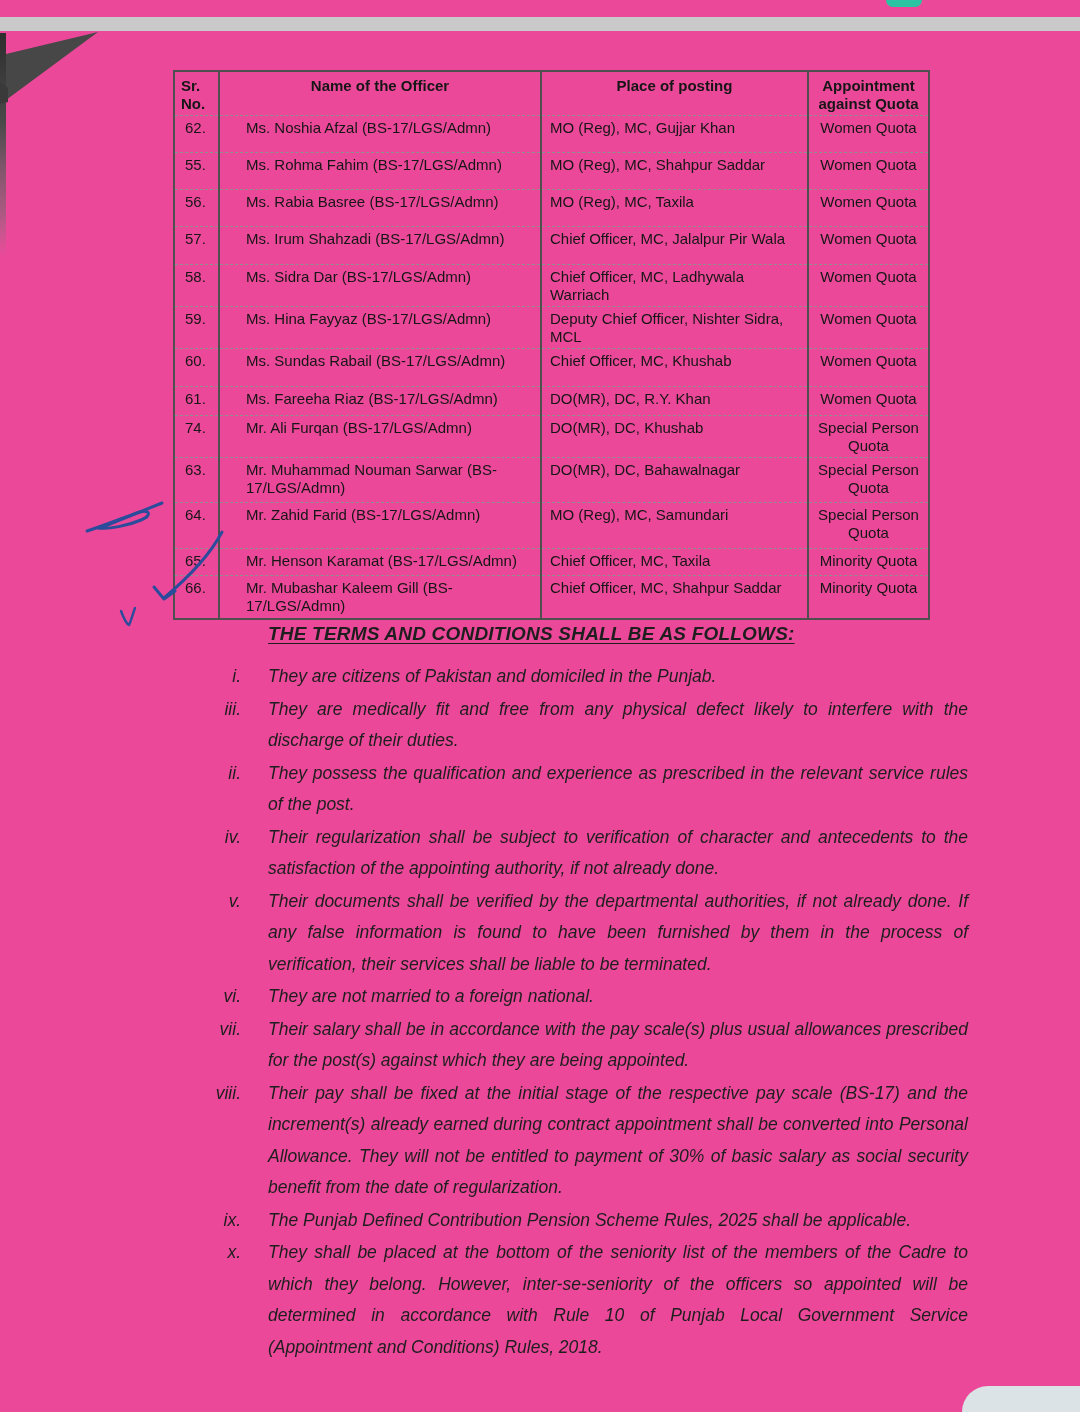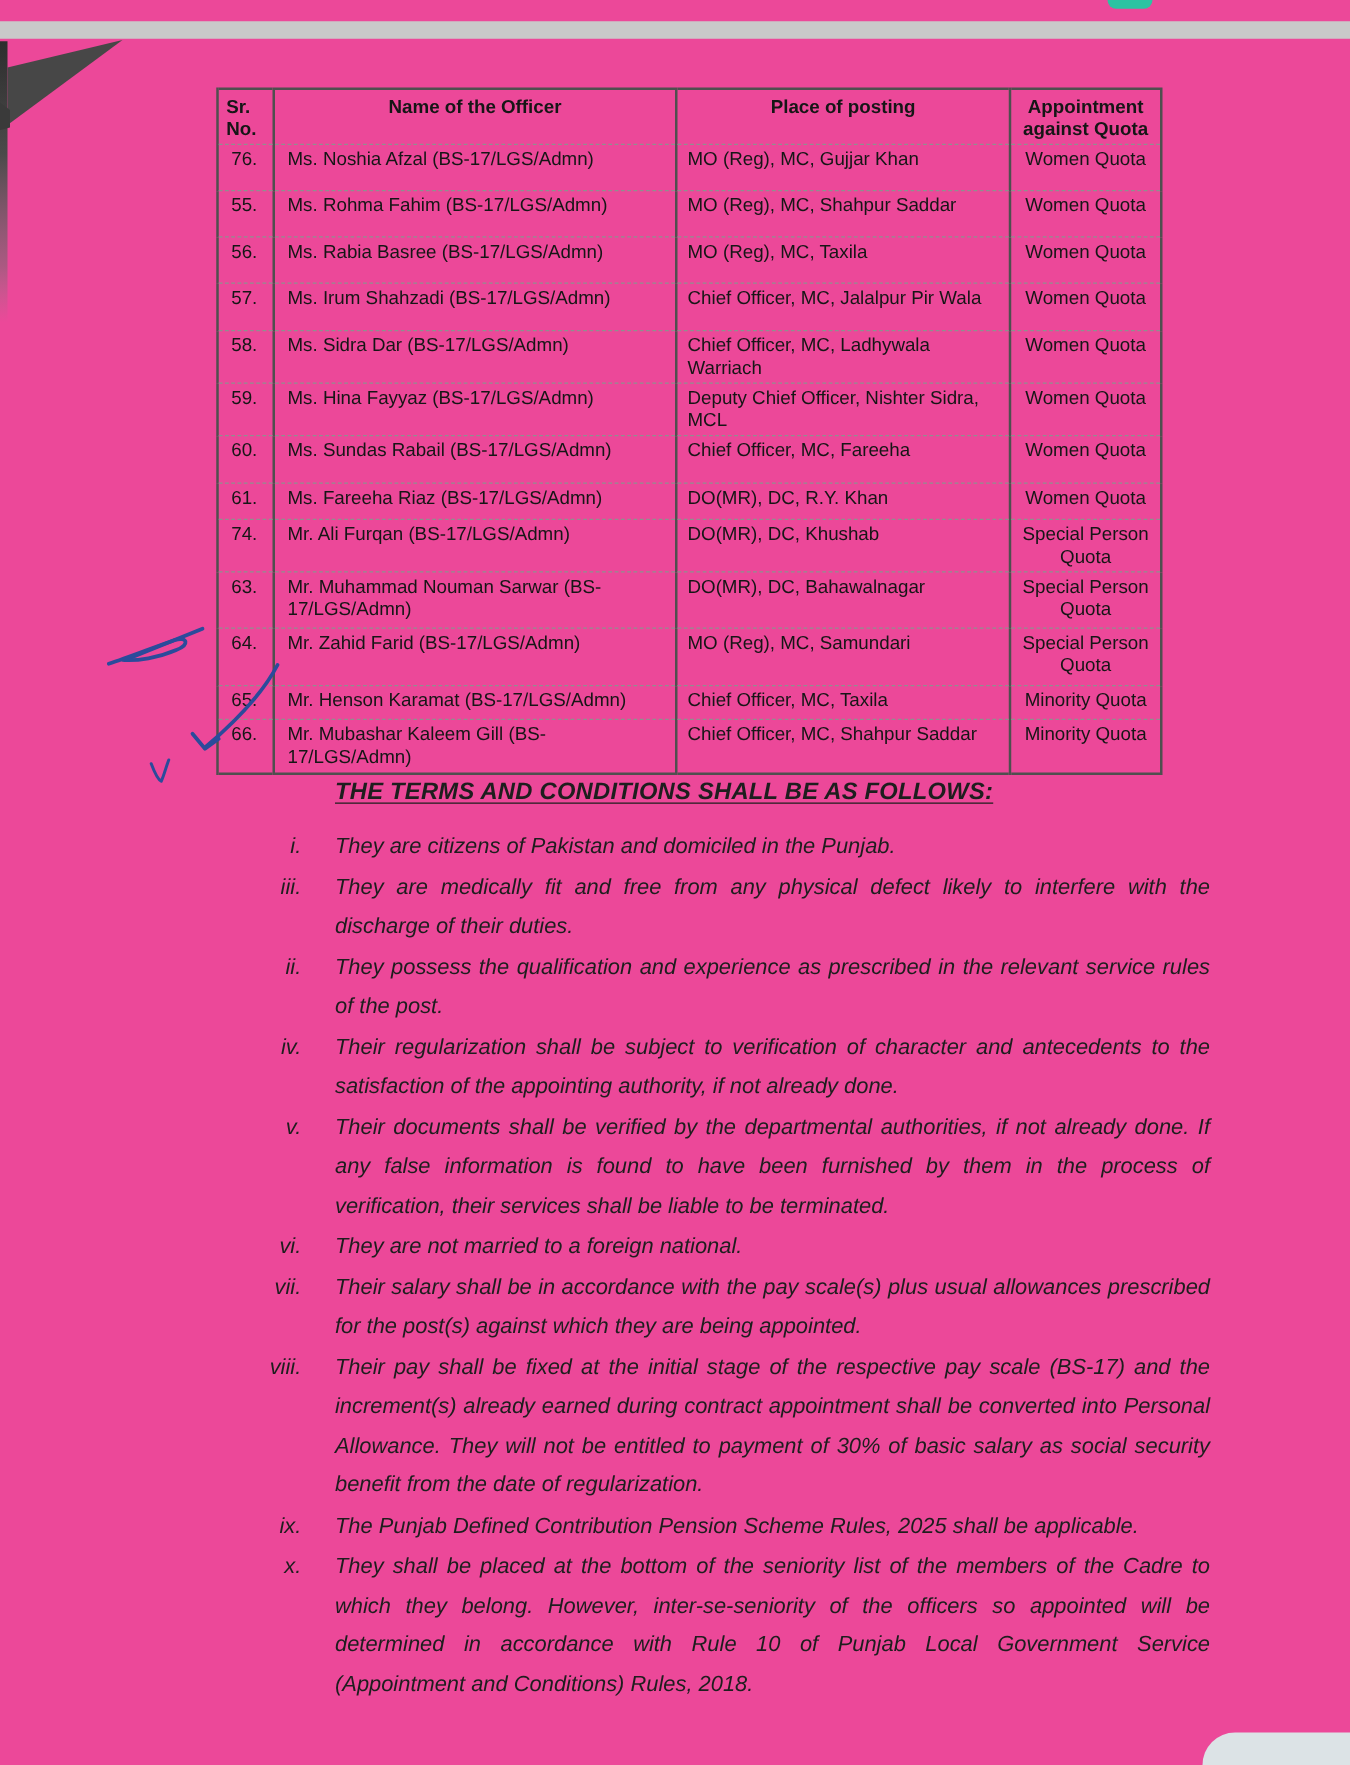--- a/index.html
+++ b/index.html
@@ -24,21 +24,21 @@
   .doc-table,
   .doc-table th,.doc-table td{border-left:2px solid #4f4f4f;border-right:2px solid #4f4f4f;}
   .doc-table{border:2px solid #4f4f4f;}
   .doc-table tbody tr{border-top:1px dashed #8f8f8f;}
   .doc-table th,.doc-table td{vertical-align:top;font-size:15px;line-height:18px;
     padding:3px 8px 2px 8px;}
   .doc-table thead tr{height:38px;}
   .doc-table th{font-weight:bold;text-align:center;padding-top:5px;}
   .doc-table th.h-sr{text-align:left;padding-left:6px;}
   td.cell-sr{padding-left:10px;}
-  td.cell-name{padding-right:16px;padding-left:10px;}
+  td.cell-name{padding-right:16px;padding-left:26px;}
   td.cell-quota{text-align:center;}
   tbody tr:nth-child(1){height:37px;} tbody tr:nth-child(2){height:37px;}
   tbody tr:nth-child(3){height:37px;} tbody tr:nth-child(4){height:38px;}
   tbody tr:nth-child(5){height:37px;margin-left:12px;} tbody tr:nth-child(6){height:37px;}
   tbody tr:nth-child(7){height:38px;} tbody tr:nth-child(8){height:29px;}
   tbody tr:nth-child(9){height:36px;} tbody tr:nth-child(10){height:45px;}
   tbody tr:nth-child(11){height:46px;} tbody tr:nth-child(12){height:27px;}
   tbody tr:nth-child(13){height:43px;}
 
   
@@ -69,21 +69,21 @@
     <thead>
       <tr>
         <th class="h-sr">Sr. No.</th>
         <th>Name of the Officer</th>
         <th>Place of posting</th>
         <th>Appointment against Quota</th>
       </tr>
     </thead>
     <tbody>
       <tr>
-        <td class="cell-sr">76.</td>
+        <td class="cell-sr">62.</td>
         <td class="cell-name">Ms. Noshia Afzal (BS-17/LGS/Admn)</td>
         <td>MO (Reg), MC, Gujjar Khan</td>
         <td class="cell-quota">Women Quota</td>
       </tr>
       <tr>
         <td class="cell-sr">55.</td>
         <td class="cell-name">Ms. Rohma Fahim (BS-17/LGS/Admn)</td>
         <td>MO (Reg), MC, Shahpur Saddar</td>
         <td class="cell-quota">Women Quota</td>
       </tr>
@@ -107,21 +107,21 @@
       </tr>
       <tr>
         <td class="cell-sr">59.</td>
         <td class="cell-name">Ms. Hina Fayyaz (BS-17/LGS/Admn)</td>
         <td>Deputy Chief Officer, Nishter Sidra, MCL</td>
         <td class="cell-quota">Women Quota</td>
       </tr>
       <tr>
         <td class="cell-sr">60.</td>
         <td class="cell-name">Ms. Sundas Rabail (BS-17/LGS/Admn)</td>
-        <td>Chief Officer, MC, Fareeha</td>
+        <td>Chief Officer, MC, Khushab</td>
         <td class="cell-quota">Women Quota</td>
       </tr>
       <tr>
         <td class="cell-sr">61.</td>
         <td class="cell-name">Ms. Fareeha Riaz (BS-17/LGS/Admn)</td>
         <td>DO(MR), DC, R.Y. Khan</td>
         <td class="cell-quota">Women Quota</td>
       </tr>
       <tr>
         <td class="cell-sr">74.</td>

